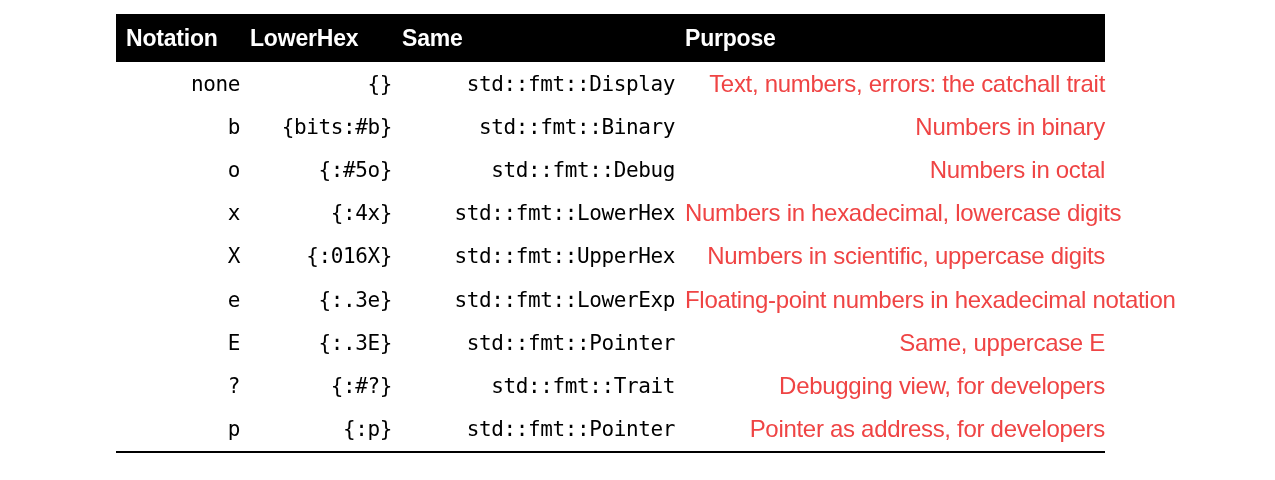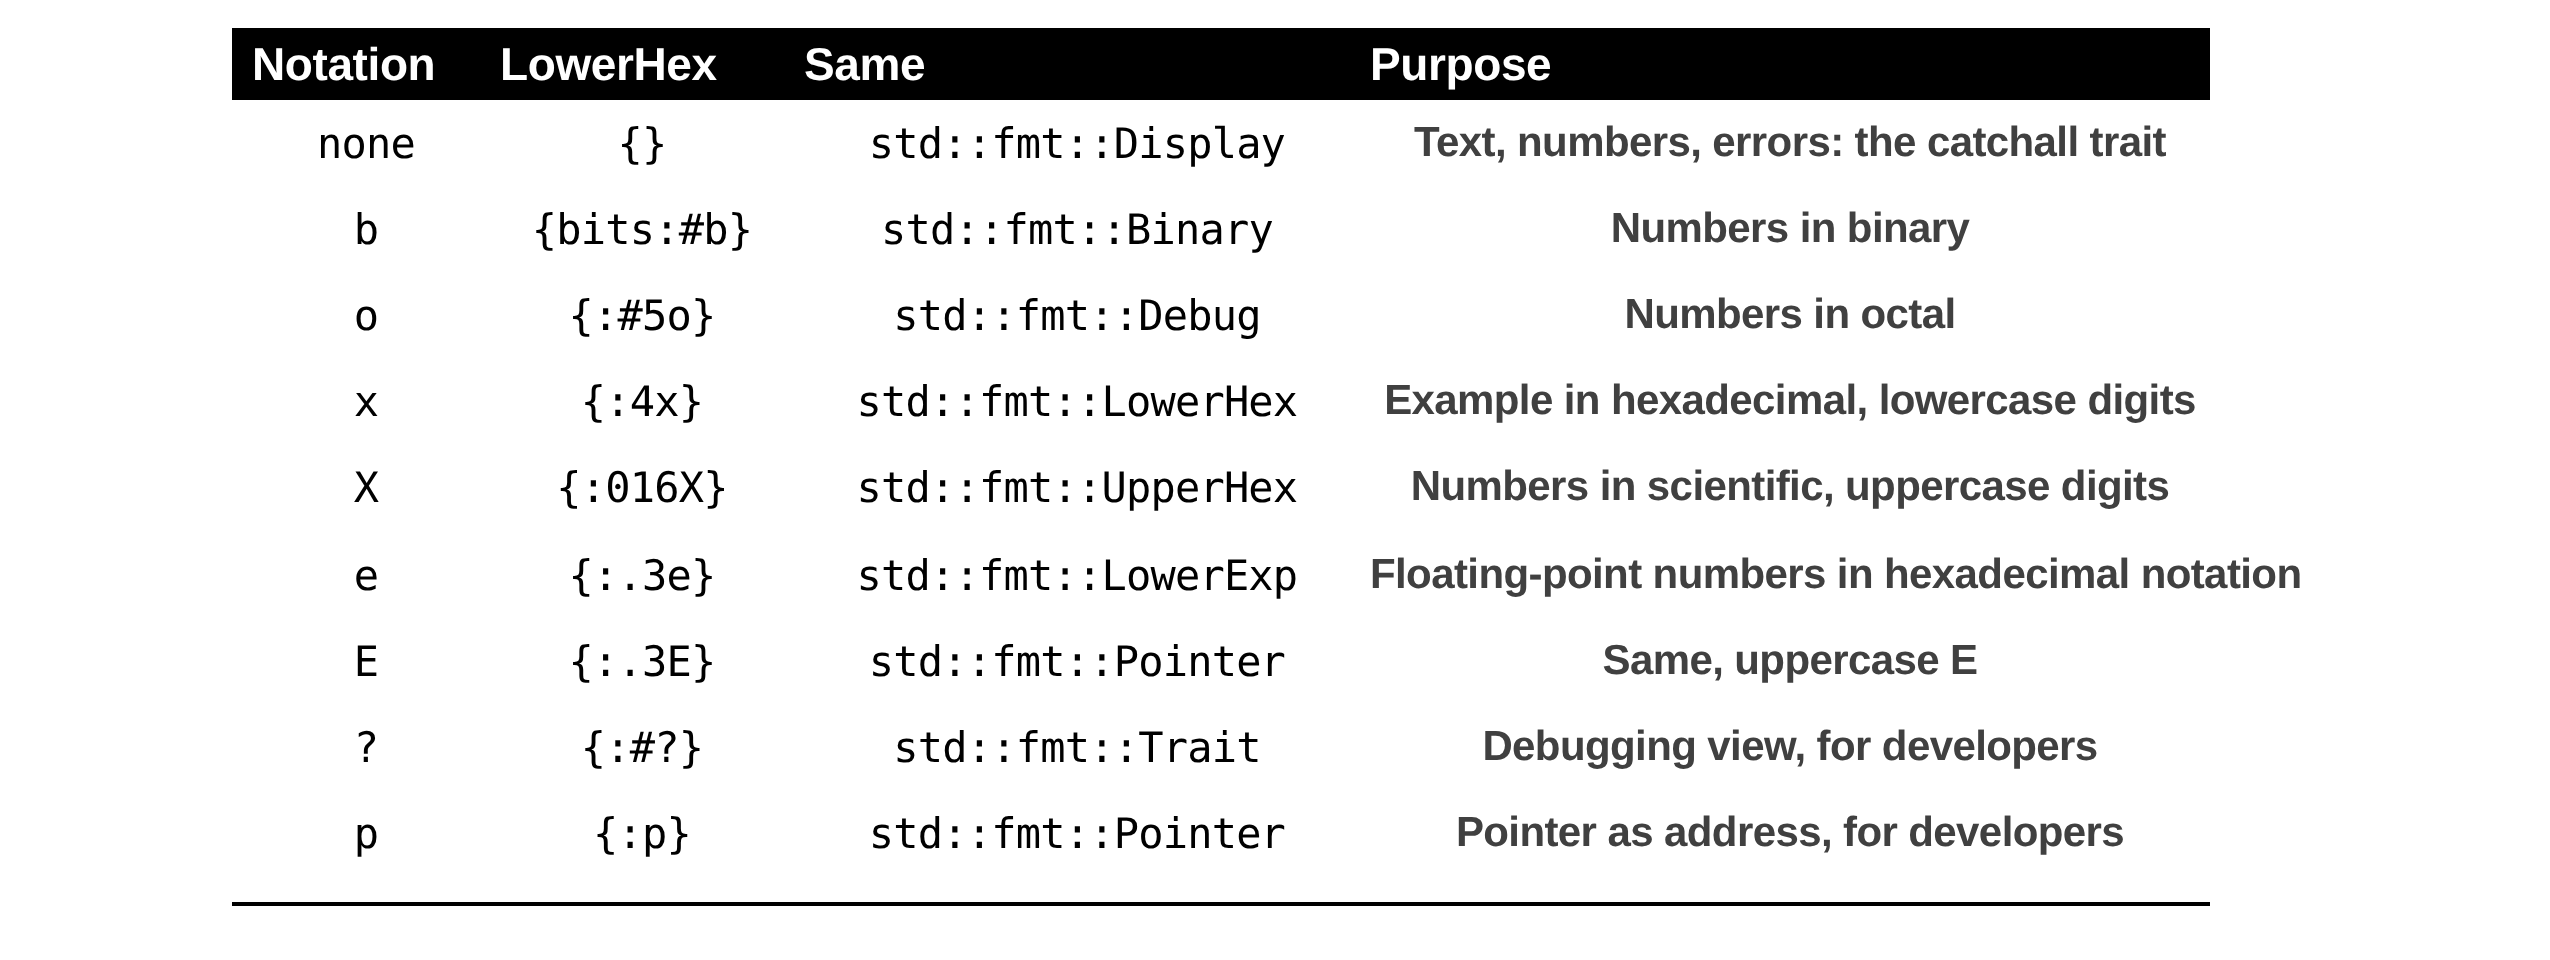--- a/index.html
+++ b/index.html
@@ -32,21 +32,21 @@
   col.col-notation { width: 124px; }
   col.col-example  { width: 152px; }
   col.col-trait    { width: 283px; }
   col.col-purpose  { width: 430px; }
 
   
   thead tr.header-row {
     background: #000000;
   }
   thead th {
-    height: 36px;
+    height: 48px;
     padding: 0 0 0 10px;
     margin: 0;
     text-align: left;
     vertical-align: middle;
     color: #ffffff;
     background: #000000;
     font-family: "Liberation Sans", sans-serif;
     font-weight: bold;
     font-size: 23px;
     font-stretch: condensed;
@@ -56,42 +56,42 @@
 
   
   tbody tr.data-row {
     background: #ffffff;
   }
   tbody td {
     height: 43.2px;
     padding: 0 0 0 10px;
     margin: 0;
     vertical-align: middle;
-    text-align: center;
+    text-align: right;
     white-space: nowrap;
     background: #ffffff;
   }
 
   td.cell-notation,
   td.cell-example,
   td.cell-trait {
     font-family: "DejaVu Sans Mono", "Liberation Mono", monospace;
     font-size: 21px;
     font-weight: normal;
     letter-spacing: -0.4px;
     color: #000000;
   }
 
   td.cell-purpose {
     font-family: "Liberation Sans", sans-serif;
-    font-size: 21px;
-    font-weight: bold;
+    font-size: 24px;
+    font-weight: normal;
     font-stretch: condensed;
     letter-spacing: -0.3px;
-    color: #404040;
+    color: #ef4444;
   }
 
   
   #bottom-rule {
     position: absolute;
     left: 116px;
     top: 451px;
     width: 989px;
     height: 2px;
     background: #000000;
@@ -132,21 +132,21 @@
       <tr class="data-row">
         <td class="cell-notation">o</td>
         <td class="cell-example">{:#5o}</td>
         <td class="cell-trait">std::fmt::Debug</td>
         <td class="cell-purpose">Numbers in octal</td>
       </tr>
       <tr class="data-row">
         <td class="cell-notation">x</td>
         <td class="cell-example">{:4x}</td>
         <td class="cell-trait">std::fmt::LowerHex</td>
-        <td class="cell-purpose">Example in hexadecimal, lowercase digits</td>
+        <td class="cell-purpose">Numbers in hexadecimal, lowercase digits</td>
       </tr>
       <tr class="data-row">
         <td class="cell-notation">X</td>
         <td class="cell-example">{:016X}</td>
         <td class="cell-trait">std::fmt::UpperHex</td>
         <td class="cell-purpose">Numbers in scientific, uppercase digits</td>
       </tr>
       <tr class="data-row">
         <td class="cell-notation">e</td>
         <td class="cell-example">{:.3e}</td>

